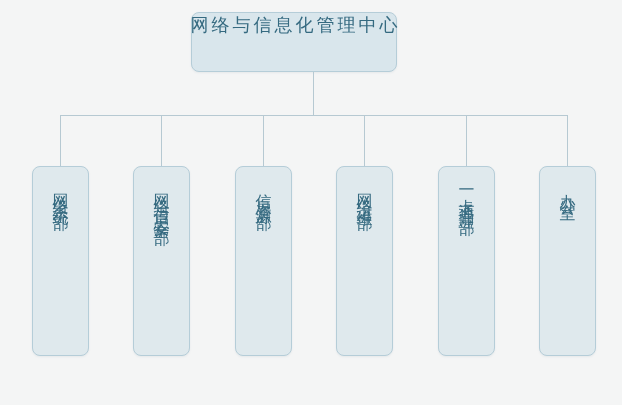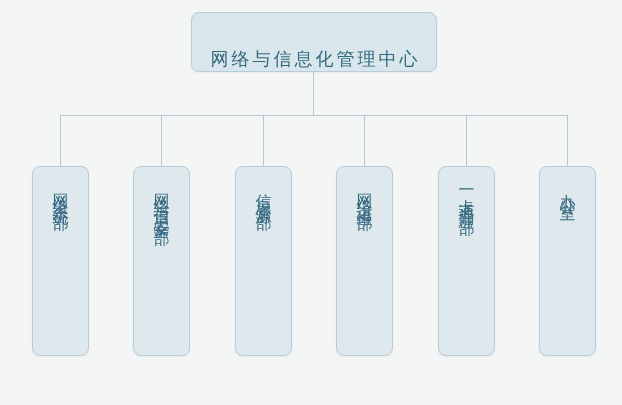--- a/index.html
+++ b/index.html
@@ -23,24 +23,24 @@
     border: 1px solid #b5cdd8;
     border-radius: 8px;
     box-shadow: 0 1px 2px rgba(120,150,165,0.12);
     display: flex;
     justify-content: center;
     color: #356a80;
   }
   .root-node {
     left: 191px;
     top: 12px;
-    width: 246px;
+    width: 206px;
     height: 60px;
     background: #d9e6ec;
-    align-items: flex-end;
+    align-items: flex-start;
     font-size: 18px;
     letter-spacing: 3px;
     white-space: nowrap;
   }
   .root-node .label { padding-left: 3px; }
   .dept-node {
     top: 166px;
     width: 57px;
     height: 190px;
     align-items: flex-start;

